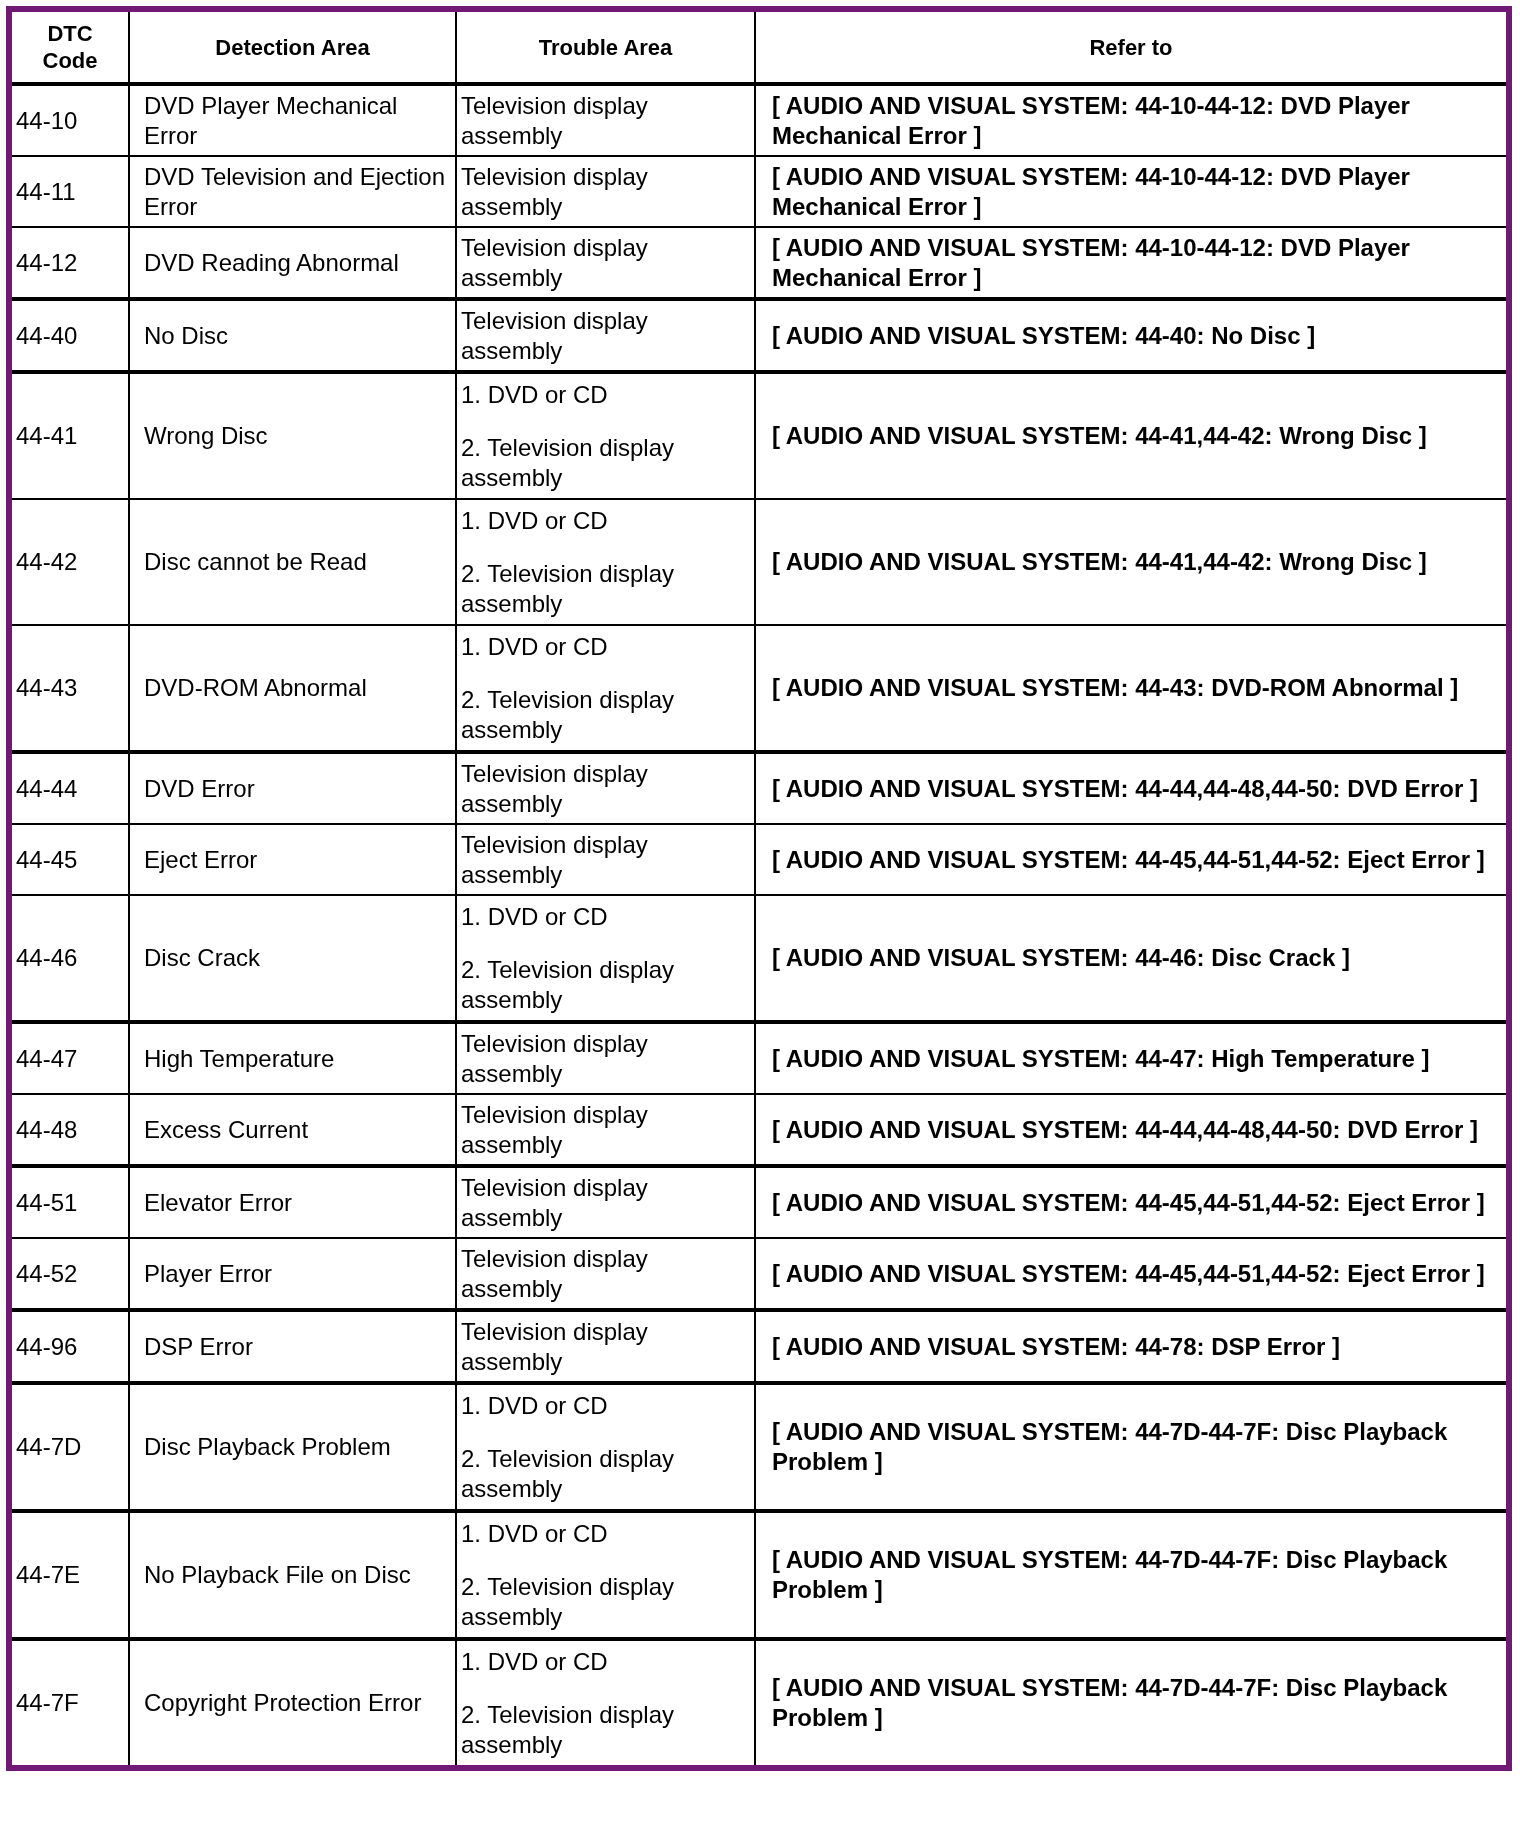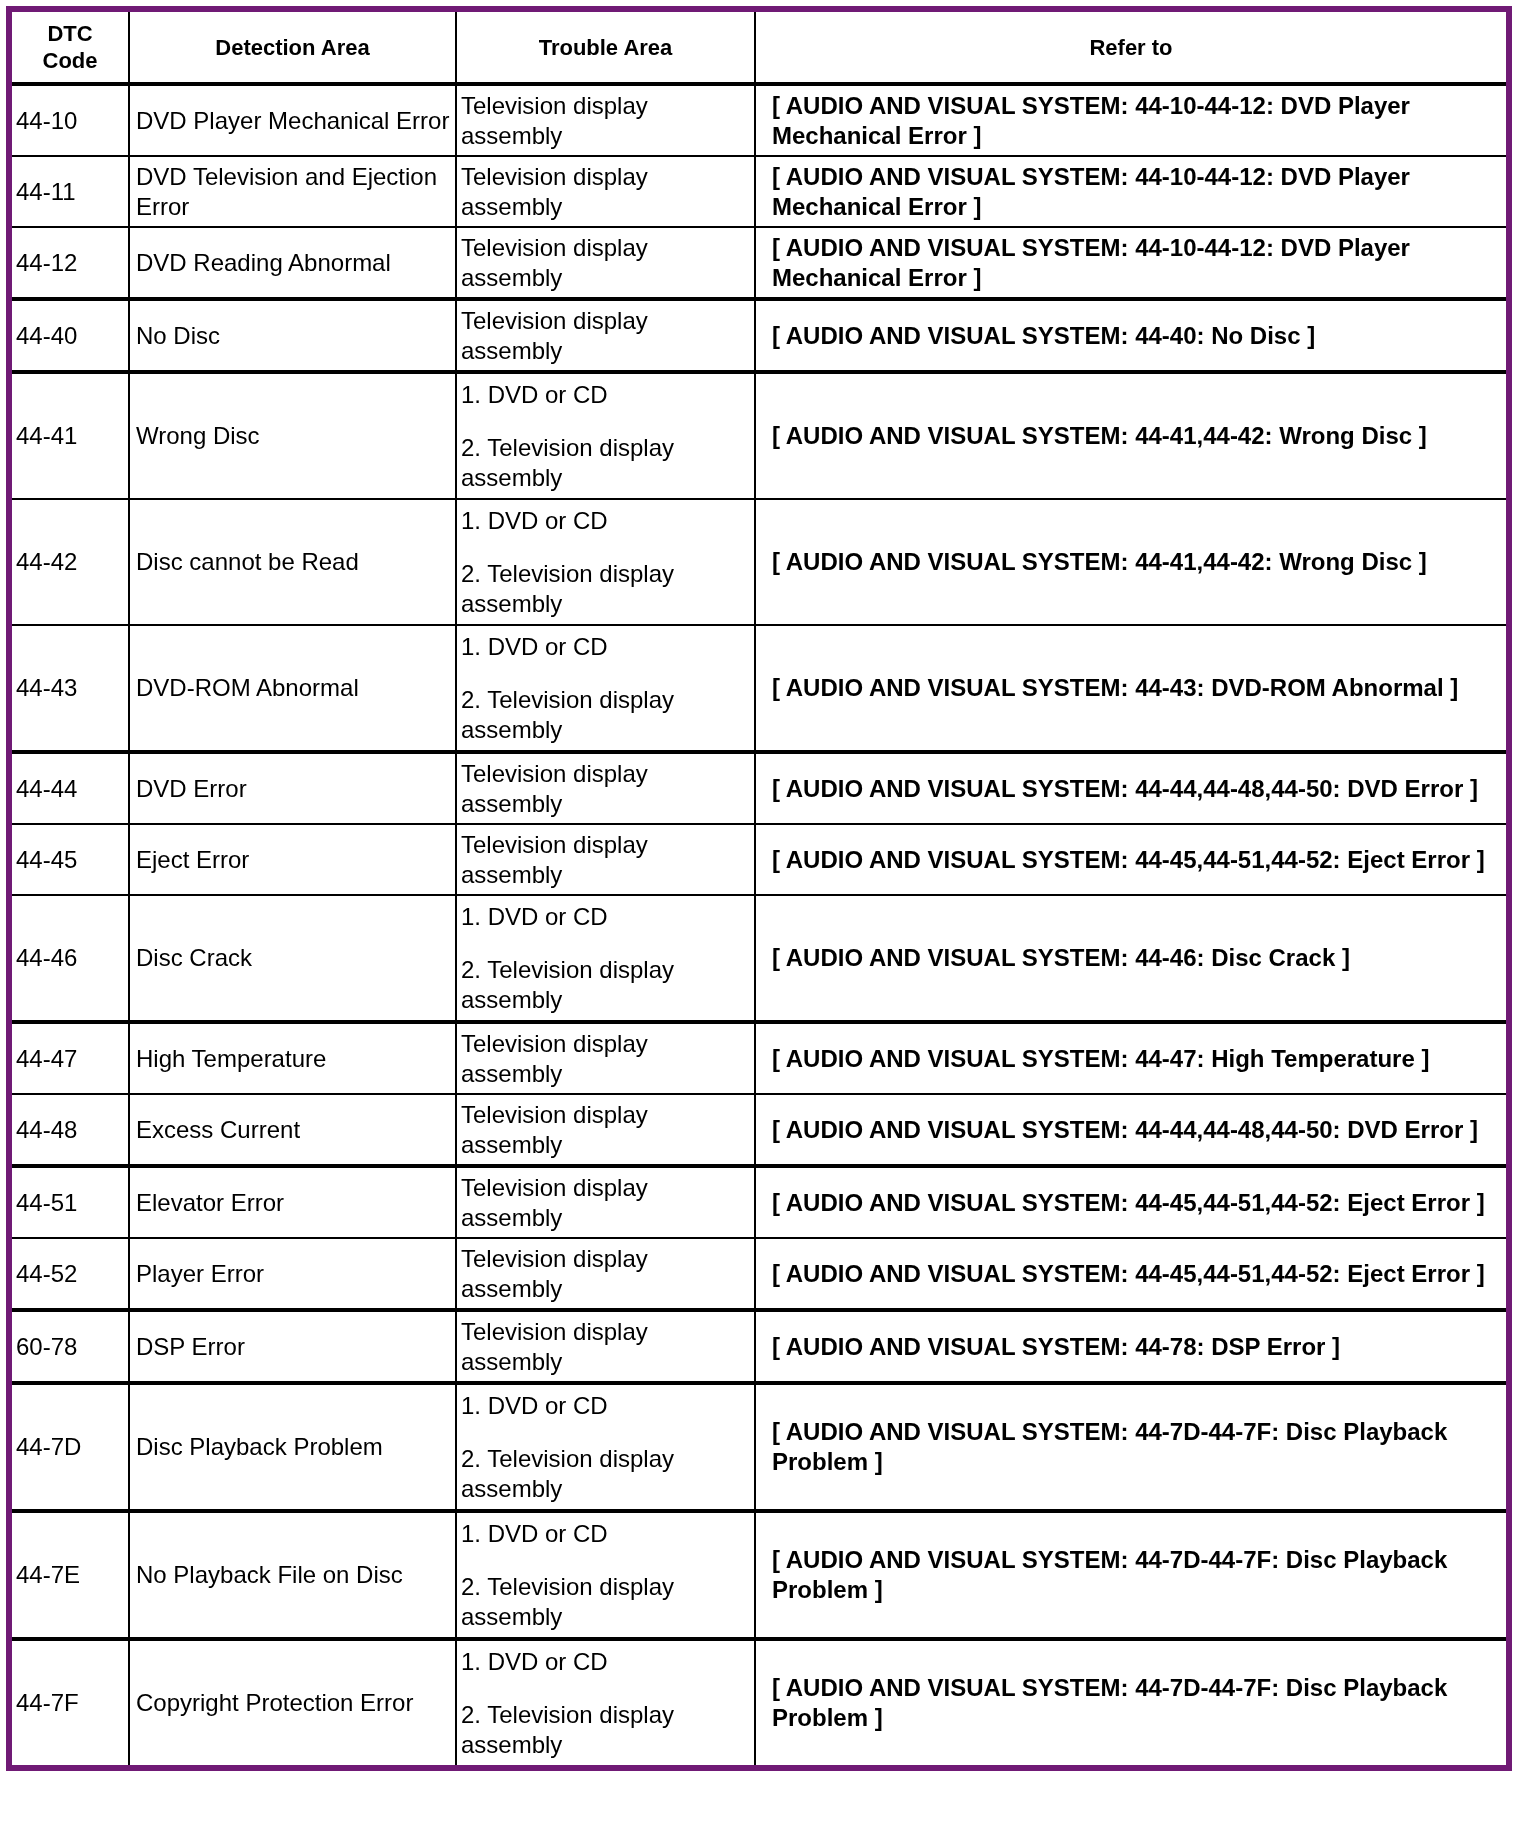--- a/index.html
+++ b/index.html
@@ -12,21 +12,21 @@
   table.dtc col.c3 { width: 299px; }
   table.dtc col.c4 { width: 754px; }
   th, td { border: 2px solid #000; vertical-align: middle; padding: 0 4px; text-align: left; }
   th { font-weight: bold; font-size: 22px; text-align: center; height: 70px; line-height: 27px;
        border-bottom: 4px solid #000; }
   td { font-size: 24px; line-height: 30px; }
   tr.r-short td { height: 69px; }
   tr.r-tall td { height: 124px; }
   tr.thick td { border-top: 4px solid #000; }
   td.code { padding-left: 4px; }
-  td.item { padding-left: 6px; margin-left: 43px; }
+  td.item { padding-left: 14px; margin-left: 43px; }
   td.area { }
   td.refer { font-weight: bold; padding-left: 16px; }
   .area-line { display: block; }
   .area-gap { display: block; height: 23px; }
 </style>
 </head>
 <body>
 
 <table class="dtc">
   <colgroup>
@@ -161,21 +161,21 @@
       </tr>
       <tr class="r-short">
         <td class="code">44-52</td>
         <td class="item">Player Error</td>
         <td class="area">
           <span class="area-line">Television display assembly</span>
         </td>
         <td class="refer">[ AUDIO AND VISUAL SYSTEM: 44-45,44-51,44-52: Eject Error ]</td>
       </tr>
       <tr class="r-short thick">
-        <td class="code">60-78</td>
+        <td class="code">44-96</td>
         <td class="item">DSP Error</td>
         <td class="area">
           <span class="area-line">Television display assembly</span>
         </td>
         <td class="refer">[ AUDIO AND VISUAL SYSTEM: 44-78: DSP Error ]</td>
       </tr>
       <tr class="r-tall thick">
         <td class="code">44-7D</td>
         <td class="item">Disc Playback Problem</td>
         <td class="area">

